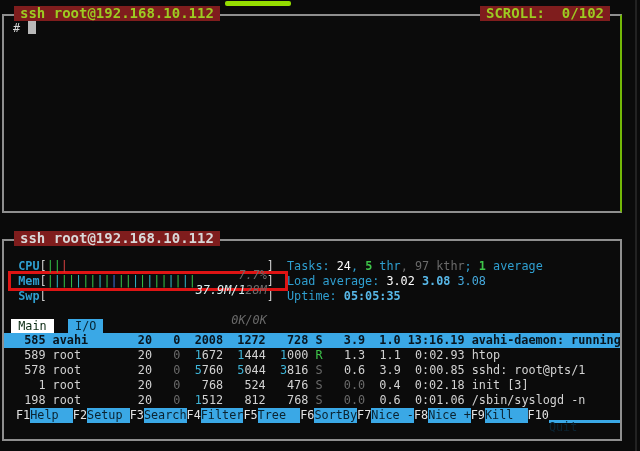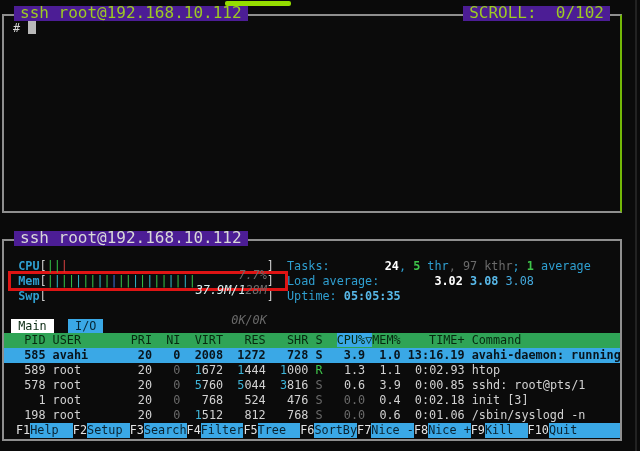--- a/index.html
+++ b/index.html
@@ -10,22 +10,22 @@
     font-family:"DejaVu Sans Mono", monospace; font-size:11.8px; line-height:14.9px;
   }
   .edge-line { position:absolute; top:0; bottom:0; right:3px; width:2px; background:#3a3a3a; opacity:.5; }
   .top-strip { position:absolute; left:225px; top:1px; width:66px; height:5px; background:#94dd00; border-radius:2px; }
 
   .pane { position:absolute; border:2px solid #8f8f8f; background:#0b0b0b; }
   .pane-top { left:2px; top:14px; width:620px; height:199px; border-right-color:#74b807; }
   .pane-bottom { left:2px; top:239px; width:620px; height:202px; }
 
   .pane-title, .scroll-indicator {
-    position:absolute; top:-10px; background:#4c1d95; padding:0 6px;
-    font-weight:normal; font-size:16px; white-space:pre;
+    position:absolute; top:-10px; background:#7f1d1d; padding:0 6px;
+    font-weight:bold; font-size:14px; white-space:pre;
   }
   .pane-title { left:10px; }
   .pane-title.green { color:#9dcb22; }
   .pane-title.white { color:#d8d8d8; }
   .scroll-indicator { right:10px; color:#9dcb22; }
 
   .term-content { padding:5px 0 0 9px; color:#d6d6d6; white-space:pre; }
   .cursor { display:inline-block; width:8px; height:13px; background:#b9b9b9; vertical-align:-2px; margin-left:8px; }
 
   .htop { position:relative; height:100%; padding-top:18px; overflow:hidden; }
@@ -46,32 +46,32 @@
   .tab { display:inline-block; white-space:pre; }
   .tab-active { background:#ffffff; color:#0a2a12; margin-right:2ch; }
   .tab-inactive { background:#3aa8e6; color:#072636; }
 
   .table-header { background:#2fa456; }
   .c-hdr { color:#07290f; } .c-hdrsort { background:#3aa8e6; color:#07290f; }
 
   .proc-row.selected { background:#3aa8e6; }
   .proc-row.selected span { color:#09141c !important; font-weight:bold; }
 
-  .c-w { color:#d2d2d2; } .c-wb { color:#ffffff; font-weight:bold;margin-left:48px; }
+  .c-w { color:#d2d2d2; } .c-wb { color:#ffffff; font-weight:normal; }
   .c-d { color:#6b6b6b; } .c-k { color:#09141c; }
   .c-cy { color:#2f9fd0; } .c-cyv { color:#45a9dd; } .c-cyvb { color:#58b8e8; font-weight:bold; }
   .c-g { color:#3ec54a; } .c-gb { color:#3ec54a; font-weight:bold; }
   .c-c { color:#3fb5d8; } .c-memv { color:#d8efef; }
 
   .fkey-bar { display:flex; white-space:pre; height:14.9px; padding-left:12px; }
   .fk { display:flex; }
   .fk-fill { flex:1; }
   .fk-key { color:#e3e3e3; }
   .fk-label { background:#3aa8e6; color:#0b2330; white-space:pre; }
-  .fk-fill .fk-label { flex:1; }
+  .fk-fill .fk-label { flex:1;margin-top:12px; }
 
   .annotation-box { position:absolute; left:4px; top:30px; width:280px; height:20px; border:3px solid #de1414; }
 </style>
 </head>
 <body>
 
 <div class="screen">
   <div class="edge-line"></div>
   <div class="top-strip"></div>
 
@@ -97,21 +97,20 @@
           <div class="row"><span class="c-cy">Tasks: </span><span class="c-wb">24</span><span class="c-cy">, </span><span class="c-gb">5</span><span class="c-cy"> thr</span><span class="c-d">, </span><span class="c-d">97 kthr</span><span class="c-cy">; </span><span class="c-gb">1</span><span class="c-cy"> average</span></div>
           <div class="row"><span class="c-cy">Load average: </span><span class="c-wb">3.02 </span><span class="c-cyvb">3.08 </span><span class="c-cyv">3.08</span></div>
           <div class="row"><span class="c-cy">Uptime: </span><span class="c-cyvb">05:05:35</span></div>
         </div>
       </div>
 
       <div class="row"> </div>
 
       <div class="tabs-row"><span class="tab tab-active"> Main </span><span class="tab tab-inactive"> I/O </span></div>
 
-      <div class="row table-header"><span class="c-hdr">  PID USER       PRI  NI  VIRT   RES   SHR S  </span><span class="c-hdrsort">CPU%▽</span><span class="c-hdr">MEM%    TIME+ Command</span></div>
 
       <div>
           <div class="row proc-row selected"><span class="c-k">  585 avahi       20   0  2008  1272   728 S   3.9  1.0 13:16.19 avahi-daemon: running</span></div>
           <div class="row proc-row"><span class="c-w">  589 root        20</span><span class="c-d">   0</span><span class="c-w">  </span><span class="c-c">1</span><span class="c-w">672</span><span class="c-w">  </span><span class="c-c">1</span><span class="c-w">444</span><span class="c-w">  </span><span class="c-c">1</span><span class="c-w">000</span><span class="c-w"> </span><span class="c-g">R</span><span class="c-w">   1.3  1.1  0:02.93 htop</span></div>
           <div class="row proc-row"><span class="c-w">  578 root        20</span><span class="c-d">   0</span><span class="c-w">  </span><span class="c-c">5</span><span class="c-w">760</span><span class="c-w">  </span><span class="c-c">5</span><span class="c-w">044</span><span class="c-w">  </span><span class="c-c">3</span><span class="c-w">816</span><span class="c-w"> </span><span class="c-d">S</span><span class="c-w">   0.6  3.9  0:00.85 sshd: root@pts/1</span></div>
           <div class="row proc-row"><span class="c-w">    1 root        20</span><span class="c-d">   0</span><span class="c-w">   768   524   476</span><span class="c-w"> </span><span class="c-d">S</span><span class="c-d">   0.0</span><span class="c-w">  0.4  0:02.18 init [3]</span></div>
           <div class="row proc-row"><span class="c-w">  198 root        20</span><span class="c-d">   0</span><span class="c-w">  </span><span class="c-c">1</span><span class="c-w">512</span><span class="c-w">   812   768</span><span class="c-w"> </span><span class="c-d">S</span><span class="c-d">   0.0</span><span class="c-w">  0.6  0:01.06 /sbin/syslogd -n</span></div>
         </div>
 
       <div class="fkey-bar"><span class="fk"><span class="fk-key">F1</span><span class="fk-label">Help  </span></span><span class="fk"><span class="fk-key">F2</span><span class="fk-label">Setup </span></span><span class="fk"><span class="fk-key">F3</span><span class="fk-label">Search</span></span><span class="fk"><span class="fk-key">F4</span><span class="fk-label">Filter</span></span><span class="fk"><span class="fk-key">F5</span><span class="fk-label">Tree  </span></span><span class="fk"><span class="fk-key">F6</span><span class="fk-label">SortBy</span></span><span class="fk"><span class="fk-key">F7</span><span class="fk-label">Nice -</span></span><span class="fk"><span class="fk-key">F8</span><span class="fk-label">Nice +</span></span><span class="fk"><span class="fk-key">F9</span><span class="fk-label">Kill  </span></span><span class="fk fk-fill"><span class="fk-key">F10</span><span class="fk-label">Quit</span></span></div>

